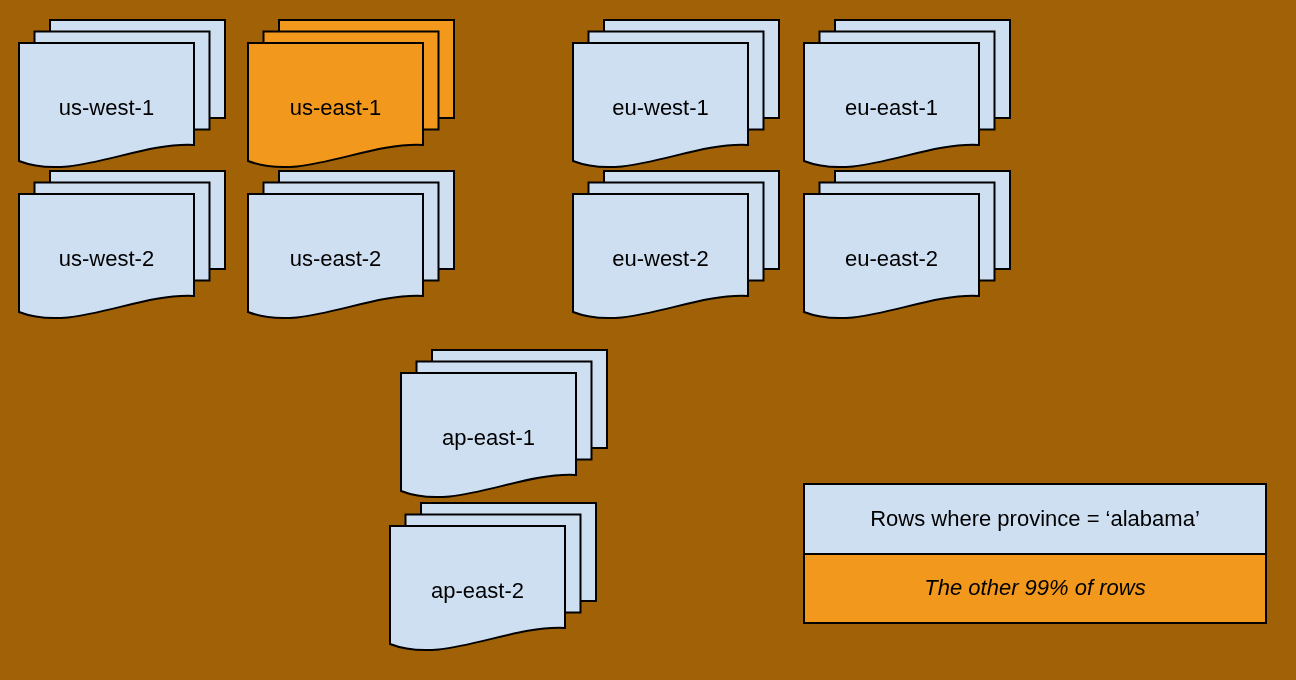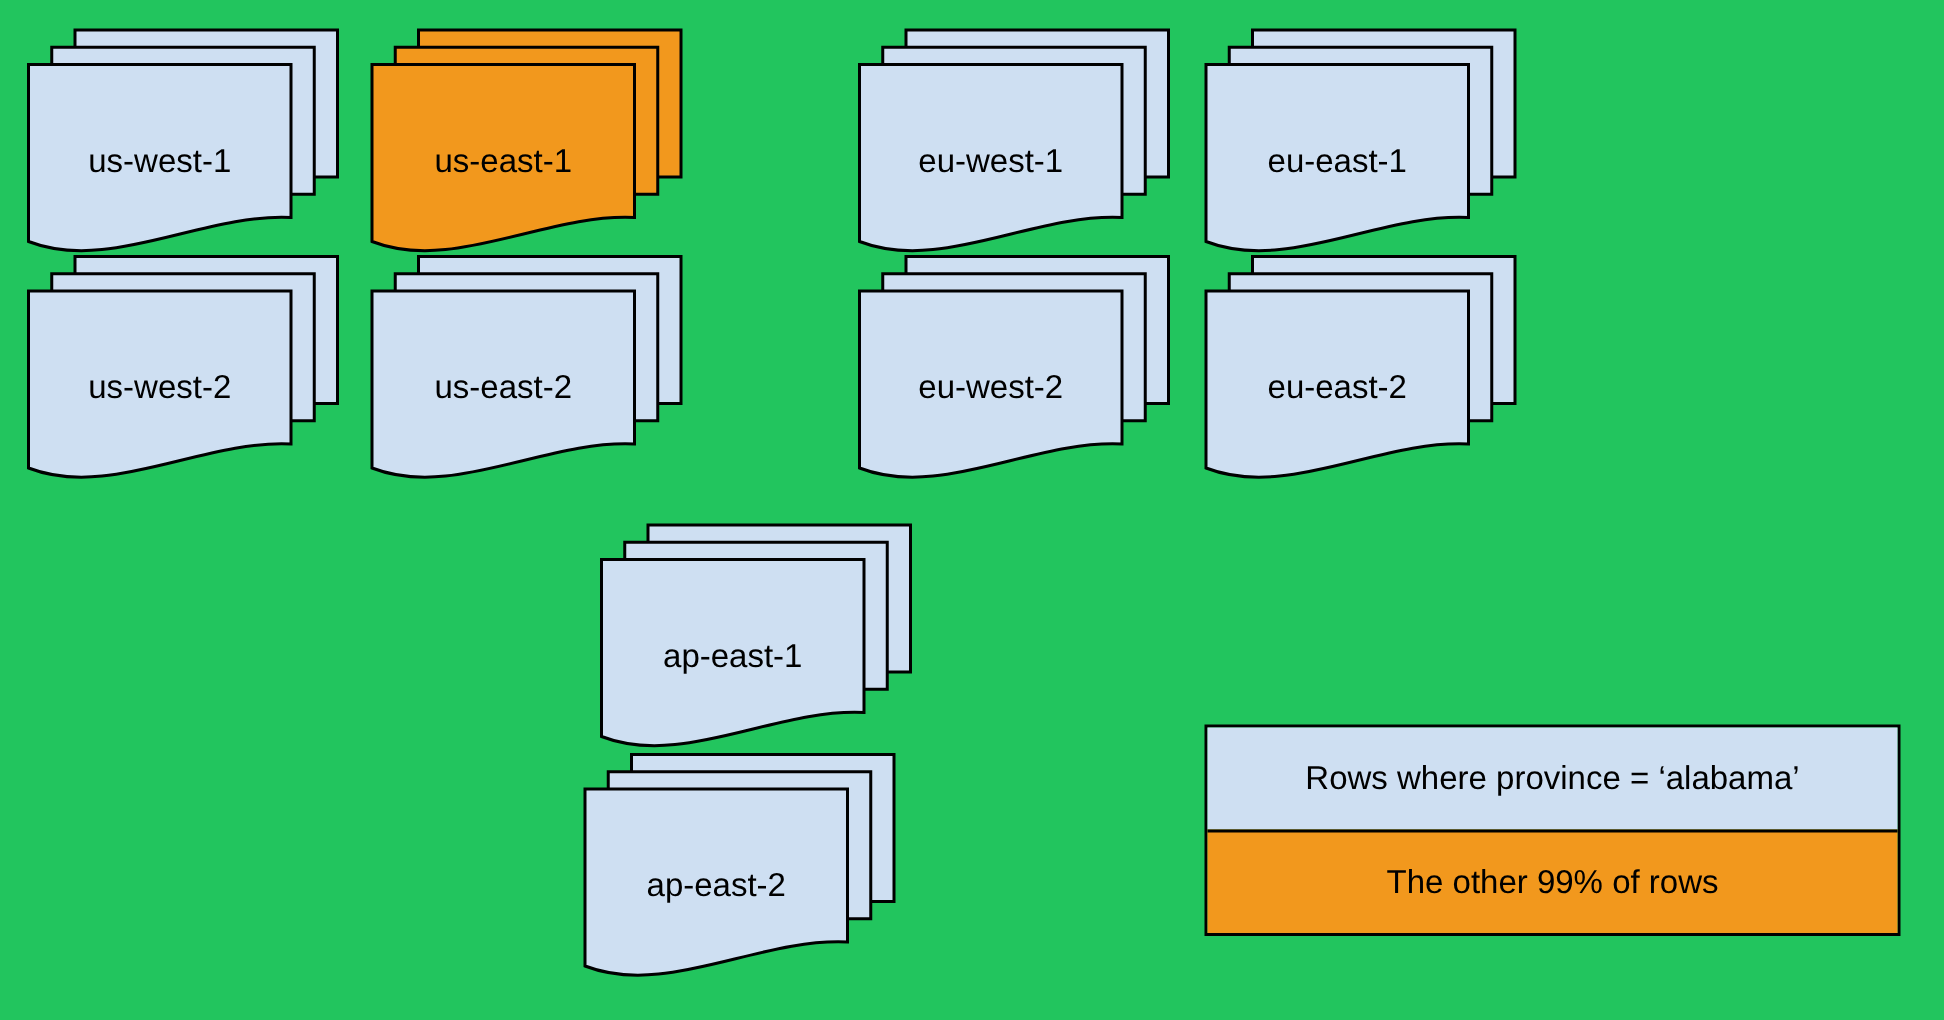--- a/index.html
+++ b/index.html
@@ -5,21 +5,21 @@
   html, body {
     margin: 0;
     padding: 0;
     background: #ffffff;
     font-family: "Liberation Sans", sans-serif;
   }
   .canvas {
     position: relative;
     width: 1296px;
     height: 680px;
-    background: #22c55e;
+    background: #a16207;
     overflow: hidden;
   }
   .stack {
     position: absolute;
     overflow: visible;
   }
   .stack text {
     font-family: "Liberation Sans", sans-serif;
     font-size: 22px;
     fill: #000000;
@@ -34,20 +34,21 @@
   .legend-row {
     flex: 1;
     display: flex;
     align-items: center;
     justify-content: center;
     font-size: 22px;
     color: #000000;
   }
   .legend-row + .legend-row {
     border-top: 2px solid #000000;
+    font-style: italic;
   }
 </style>
 </head>
 <body>
 
 <div class="canvas">
   <div id="stacks">
       <svg viewBox="0 0 216 160" width="216" height="160" class="stack" style="left: 13px; top: 18px;">
         <rect x="37" y="2" width="175" height="98" fill="#CEDFF2" stroke="#000000" stroke-width="2"></rect>
         <rect x="21.5" y="13.5" width="175" height="98" fill="#CEDFF2" stroke="#000000" stroke-width="2"></rect>

